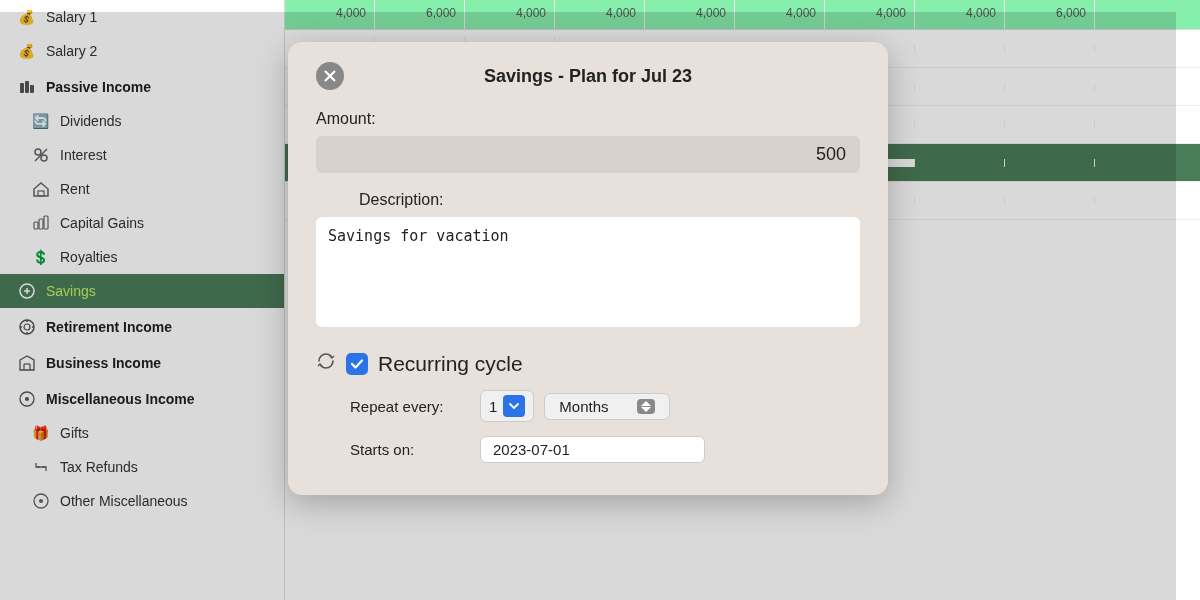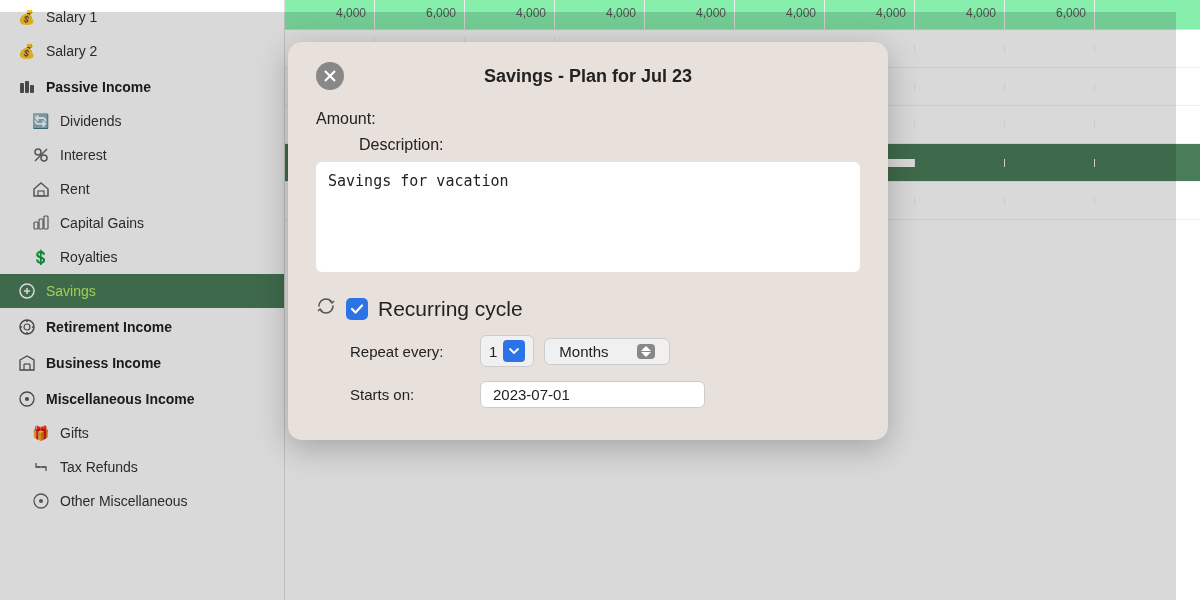--- a/index.html
+++ b/index.html
@@ -535,20 +535,23 @@
         <svg width="12" height="12" viewBox="0 0 12 12">
           <line x1="1" y1="1" x2="11" y2="11" stroke="#fff" stroke-width="2.2"></line>
           <line x1="11" y1="1" x2="1" y2="11" stroke="#fff" stroke-width="2.2"></line>
         </svg>
       </button>
       <div class="modal-title">Savings - Plan for Jul 23</div>
     </div>
 
     
     <div class="modal-field-label">Amount:</div>
+    <div class="amount-input-wrap">
+      <input type="text" value="500" style="font-size: 18px; text-align: right; width: 100%; background: transparent; border: none; outline: none;">
+    </div>
 
     
     <div class="description-label">Description:</div>
     <textarea class="description-textarea" style="">Savings for vacation</textarea>
 
     
     <div class="recurring-row">
       <span class="recurring-icon">
         <svg width="20" height="20" viewBox="0 0 20 20" fill="none">
             <path d="M3 10a7 7 0 0 1 7-7 7 7 0 0 1 5 2.1" stroke="#555" stroke-width="1.6" stroke-linecap="round"></path>

